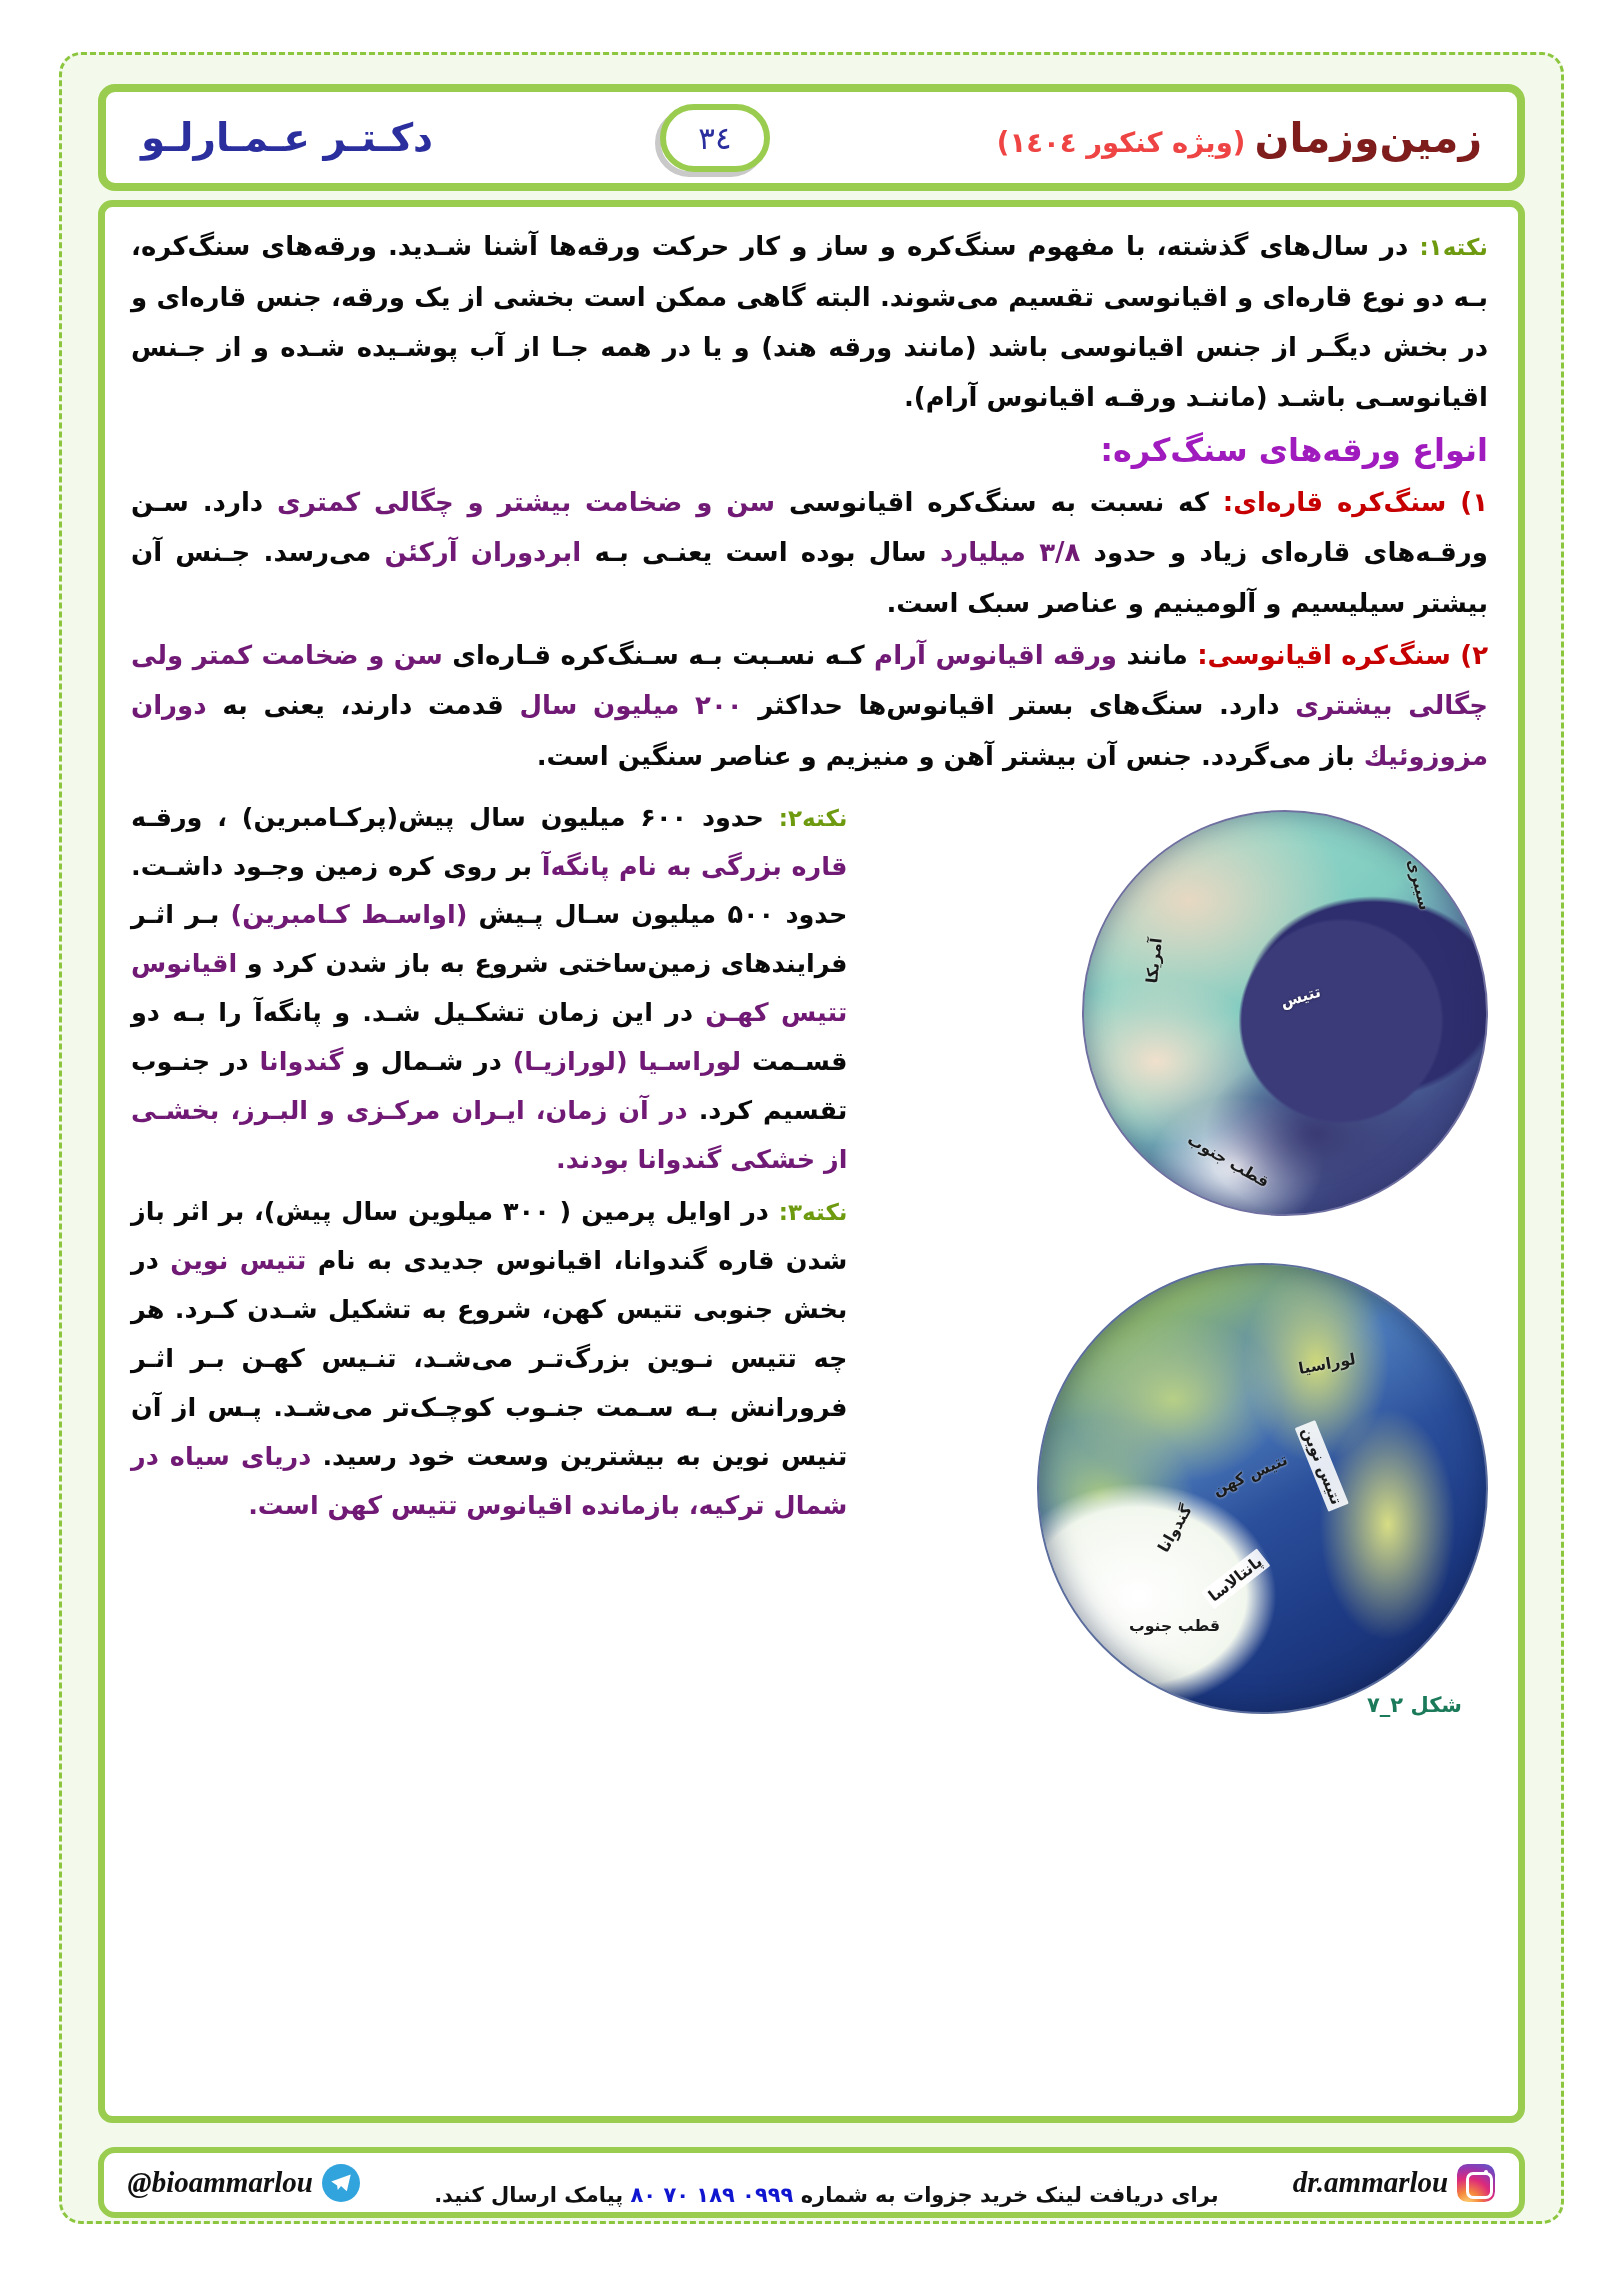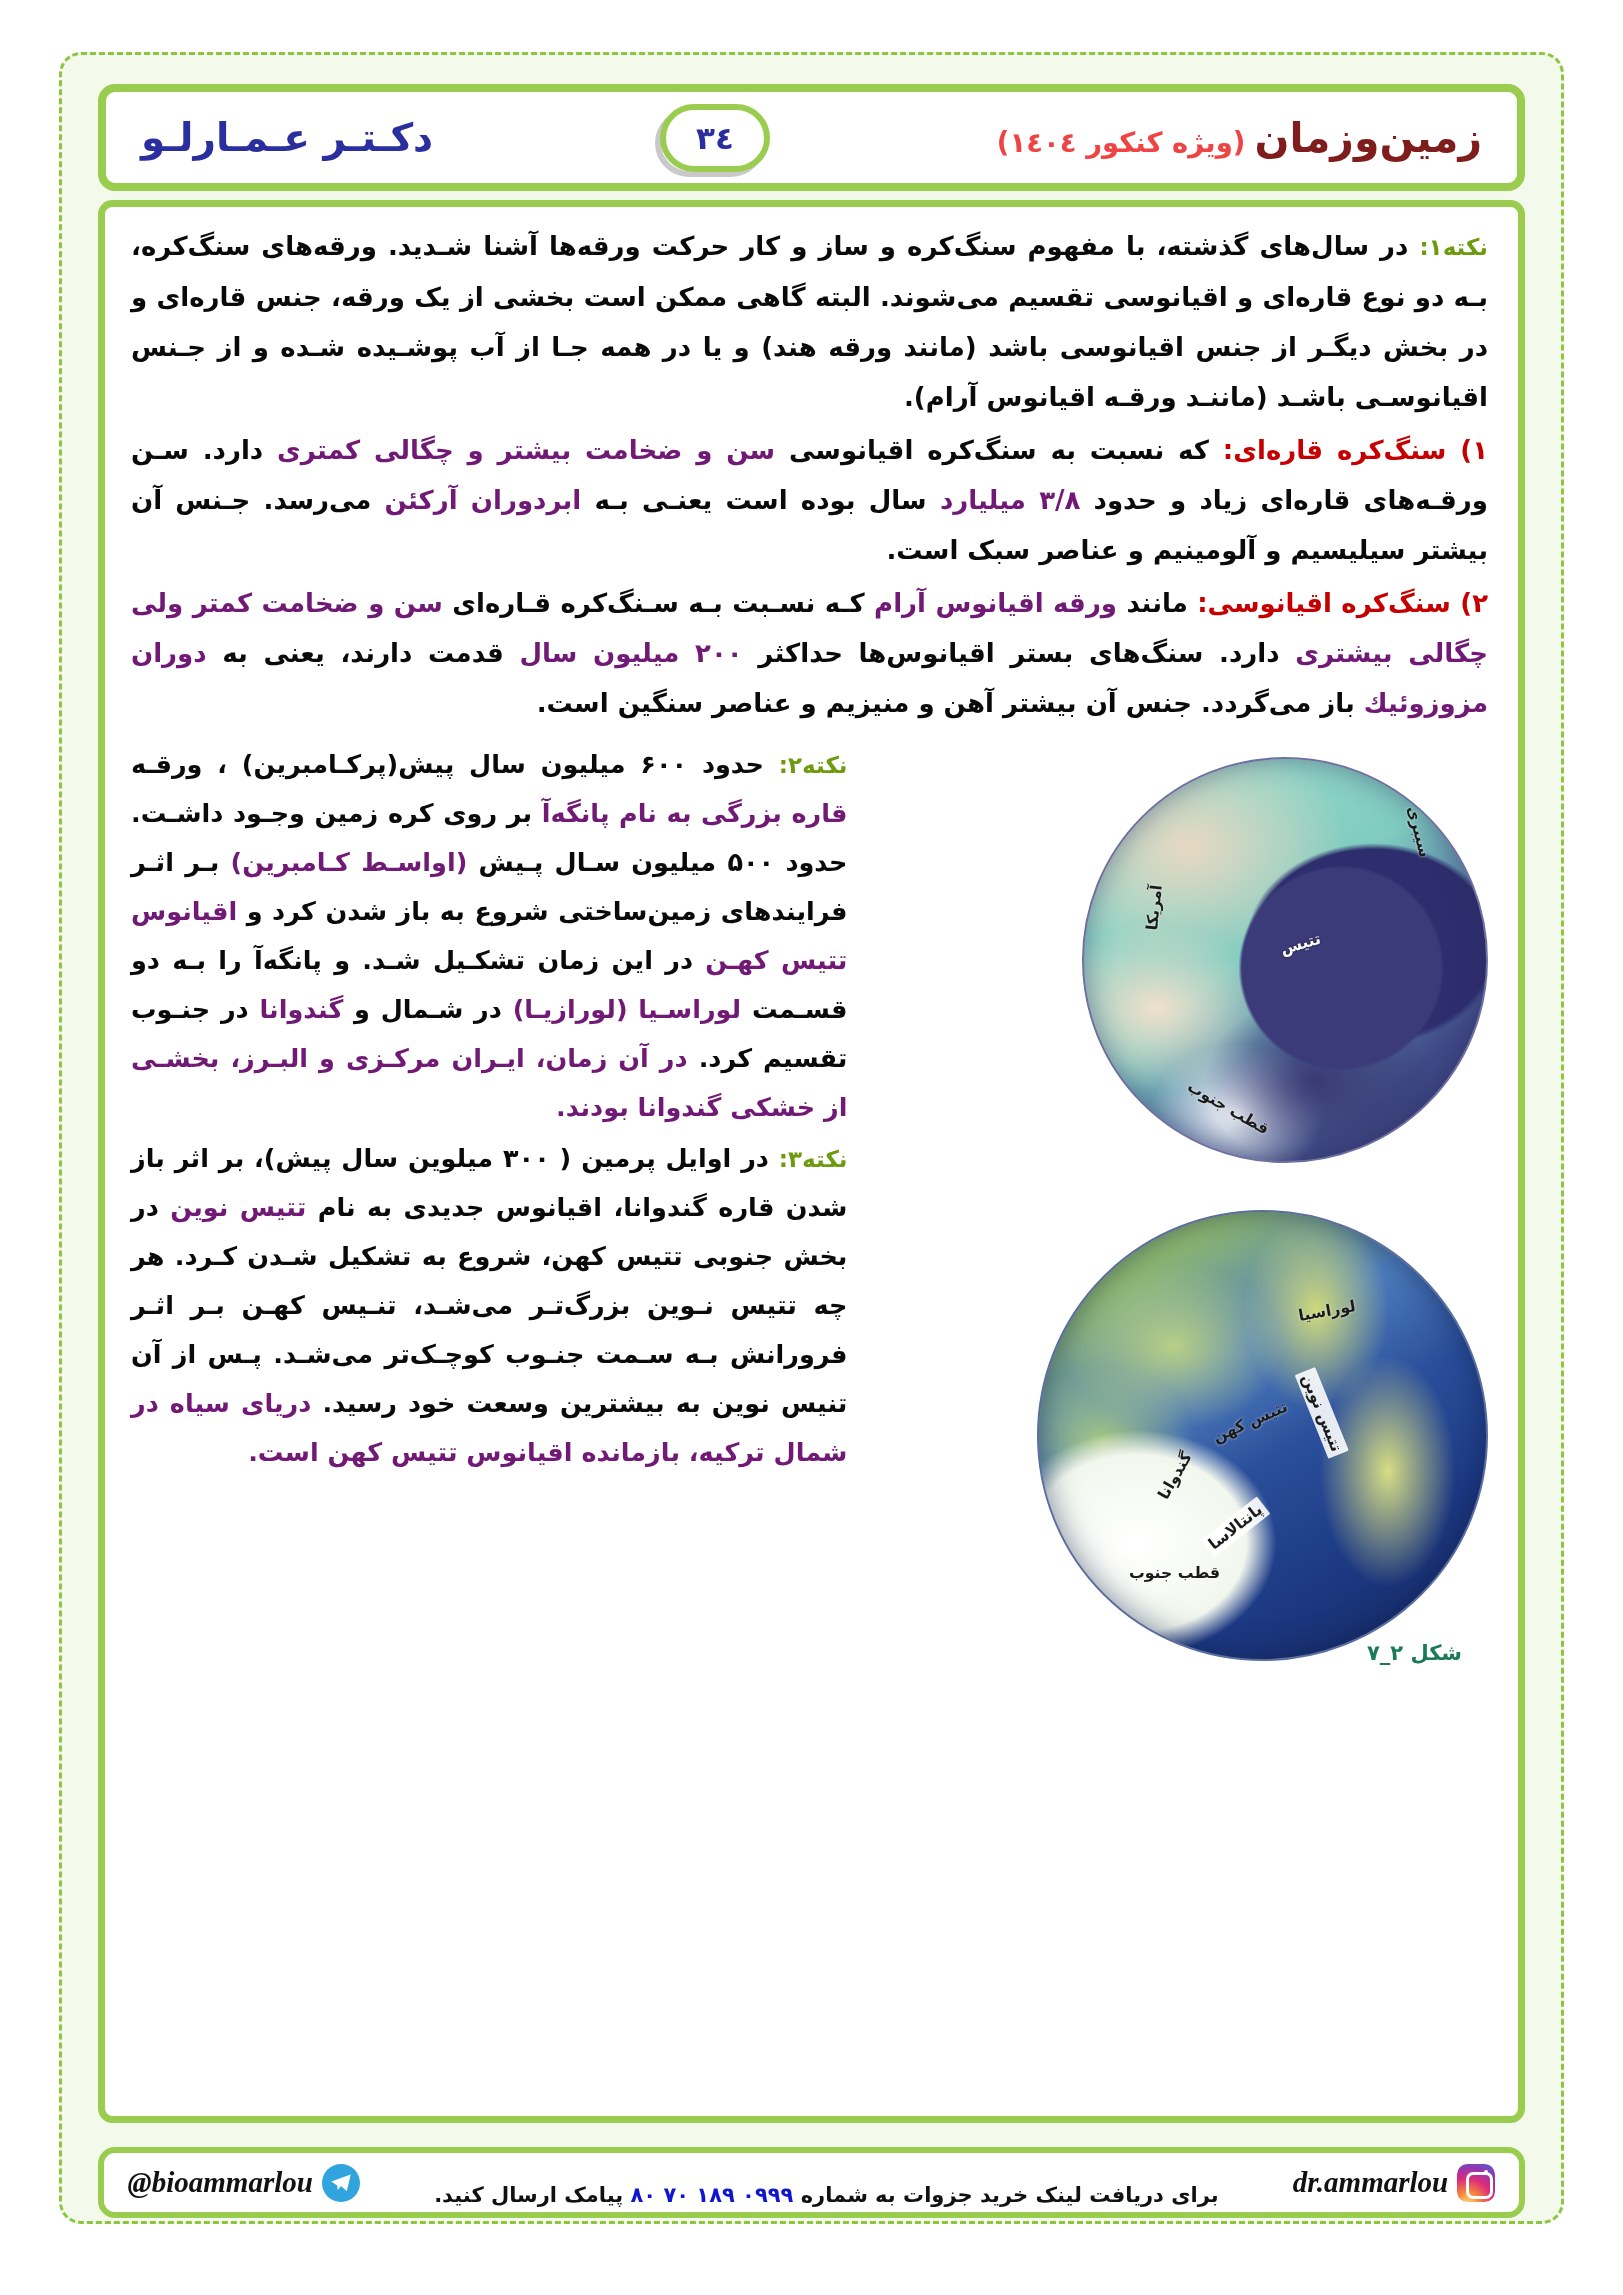--- a/index.html
+++ b/index.html
@@ -77,21 +77,21 @@
   .page-badge {
     position: relative;
     width: 110px; height: 68px;
     border: 6.5px solid #9acd4f;
     border-radius: 34px;
     background: #ffffff;
     display: flex;
     align-items: center;
     justify-content: center;
     font-size: 31px;
-    font-weight: bold;
+    font-weight: normal;
     color: #2b2f9e;
   }
 
   
   .content-card {
     position: absolute;
     left: 98px; top: 200px;
     width: 1427px; height: 1923px;
     background: #ffffff;
     border: 7.2px solid #9acd4f;
@@ -297,20 +297,21 @@
     <div class="hdr-author">دکـتـر عـمـارلـو</div>
   </div>
 
   <div class="content-card">
 
 
     <p class="para">
       <span class="lbl-note">نکته۱:</span><span> در سال‌های گذشته، با مفهوم سنگ‌کره و ساز و کار حرکت ورقه‌ها آشنا شـدید. ورقه‌های سنگ‌کره، بـه دو نوع قاره‌ای و اقیانوسی تقسیم می‌شوند. البته گاهی ممکن است بخشی از یک ورقه، جنس قاره‌ای و در بخش دیگـر از جنس اقیانوسی باشد (مانند ورقه هند) و یا در همه جـا از آب پوشـیده شـده و از جـنس اقیانوسـی باشـد (ماننـد ورقـه اقیانوس آرام).</span>
     </p>
 
+    <h2 class="sub-head">انواع ورقه‌های سنگ‌کره:</h2>
 
     <p class="para">
       <span class="lbl-red">۱) سنگ‌کره قاره‌ای:</span><span> که نسبت به سنگ‌کره اقیانوسی </span><span class="hl-blue">سن و ضخامت بیشتر و چگالی کمتری</span><span> دارد. سـن ورقـه‌های قاره‌ای زیاد و حدود </span><span class="hl-blue">۳/۸ میلیارد</span><span> سال بوده است یعنـی بـه </span><span class="hl-blue">ابردوران آرکئن</span><span> می‌رسد. جـنس آن بیشتر سیلیسیم و آلومینیم و عناصر سبک است.</span>
     </p>
 
     <p class="para">
       <span class="lbl-red">۲) سنگ‌کره اقیانوسی:</span><span> مانند </span><span class="hl-blue">ورقه اقیانوس آرام</span><span> کـه نسـبت بـه سـنگ‌کره قـاره‌ای </span><span class="hl-blue">سن و ضخامت کمتر ولی چگالی بیشتری</span><span> دارد. سنگ‌های بستر اقیانوس‌ها حداکثر </span><span class="hl-blue">۲۰۰ میلیون سال</span><span> قدمت دارند، یعنی به </span><span class="hl-blue">دوران مزوزوئیك</span><span> باز می‌گردد. جنس آن بیشتر آهن و منیزیم و عناصر سنگین است.</span>
     </p>
 
     <div class="cols">

